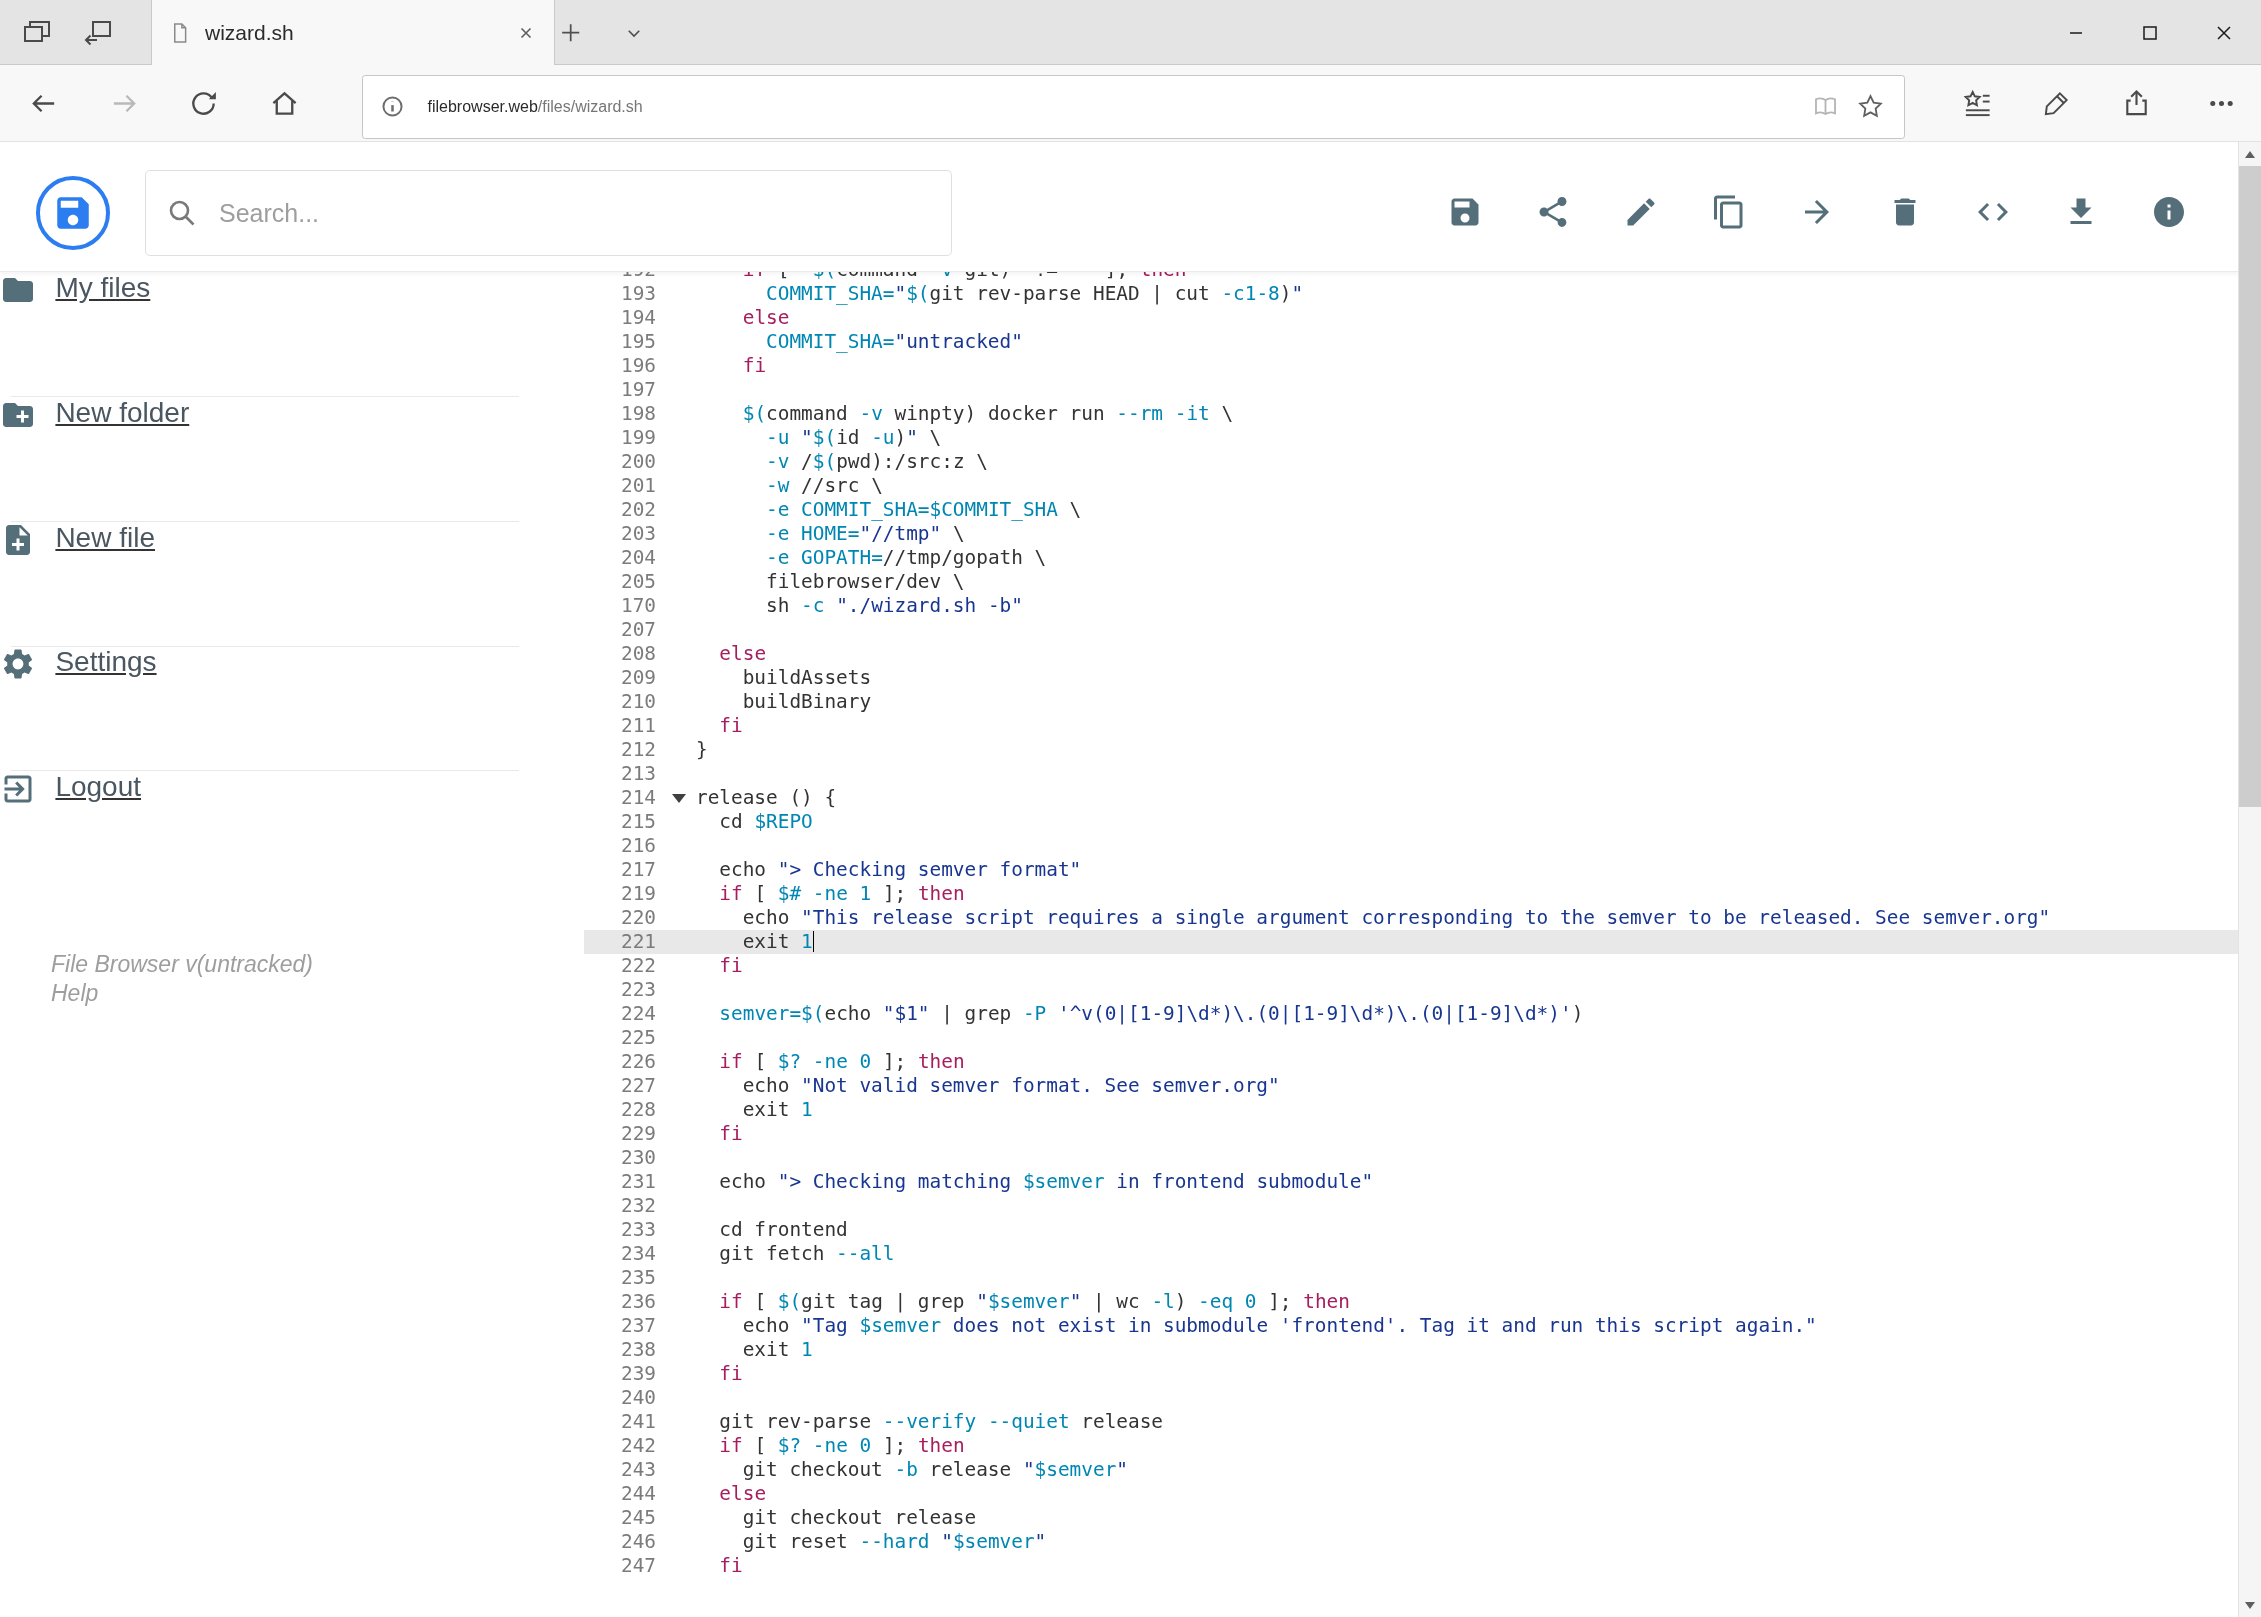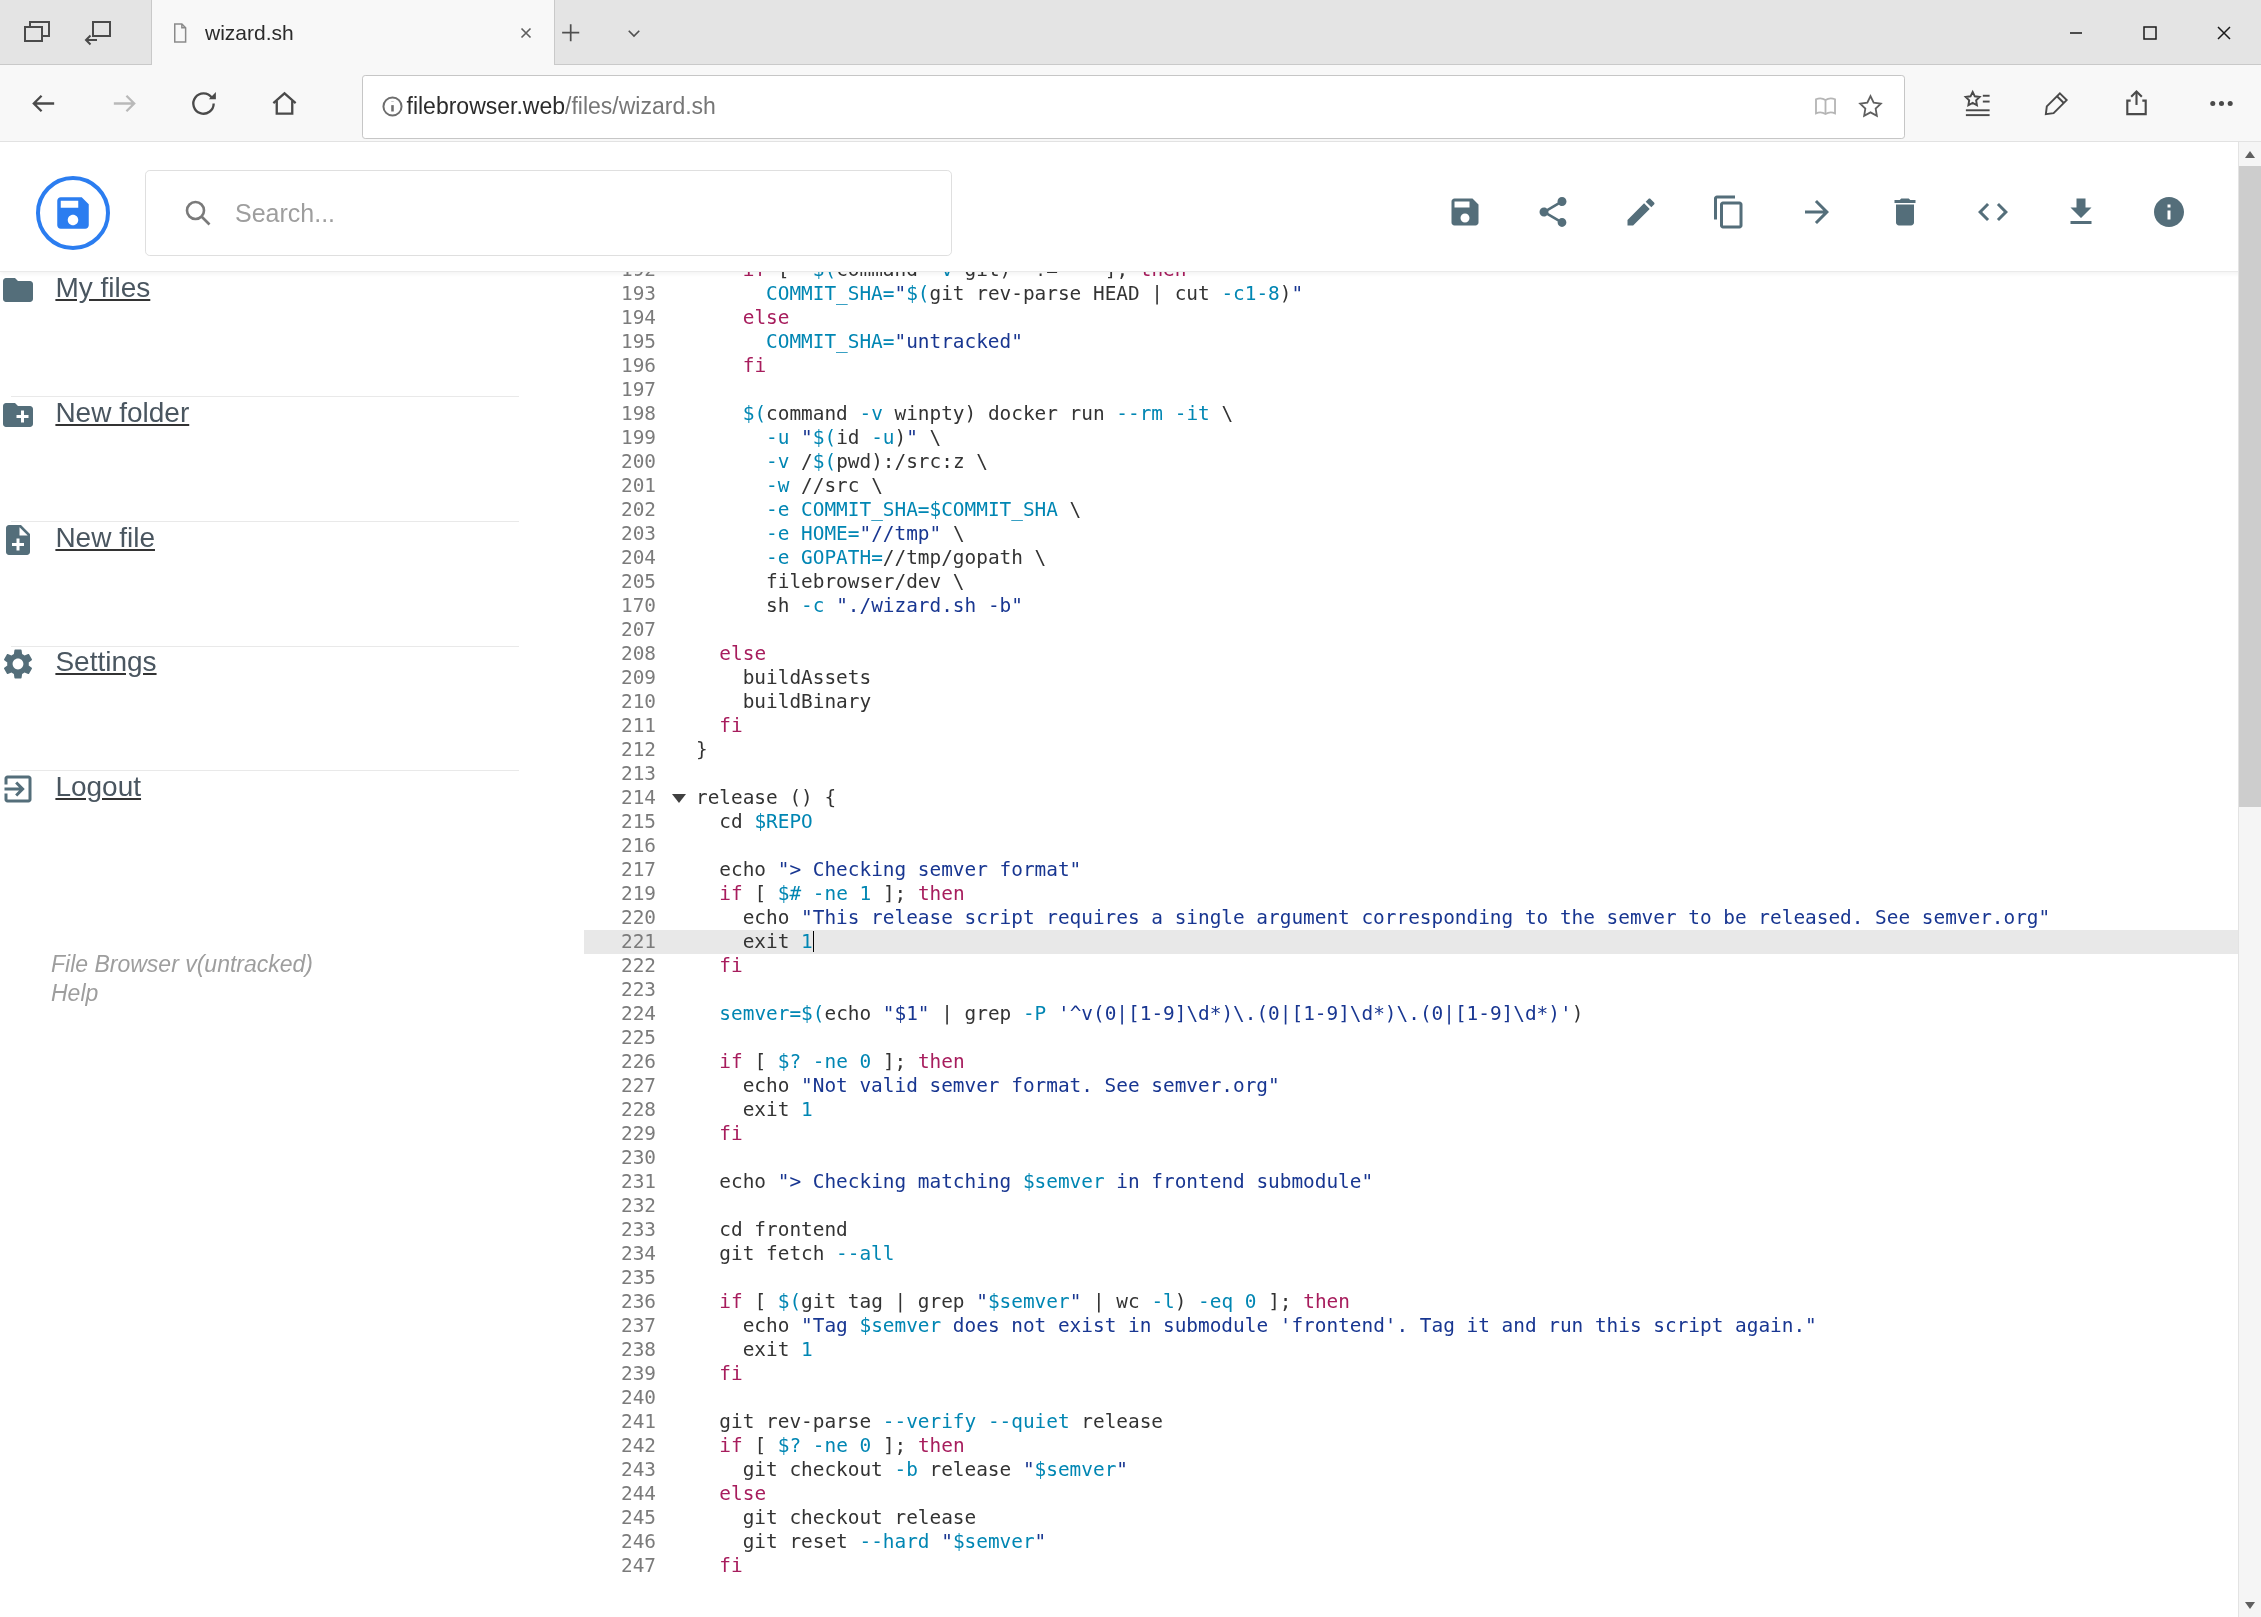--- a/index.html
+++ b/index.html
@@ -15,29 +15,29 @@
   .newtab { position:absolute; left:551px; top:13px; width:39px; height:39px; display:flex; align-items:center; justify-content:center; }
   .tabchev { position:absolute; left:614px; top:13px; width:39px; height:39px; display:flex; align-items:center; justify-content:center; }
   .wincontrols { position:absolute; right:0; top:0; height:65px; display:flex; }
   .winbtn { width:74px; height:65px; display:flex; align-items:center; justify-content:center; }
 
   
   .navbar { position:absolute; left:0; top:65px; width:2261px; height:77px; background:#f8f8f8; border-bottom:0.8px solid #e2e2e2; z-index:4; }
   .nav-btn { position:absolute; top:16px; width:45px; height:45px; display:flex; align-items:center; justify-content:center; }
   .addressbar { position:absolute; left:362px; top:9.7px; width:1543px; height:64px; background:#fff; border:0.8px solid #c6c6c6; border-radius:3.2px; display:flex; align-items:center; }
   .ab-info { margin-left:14.5px; display:flex; align-items:center; }
-  .ab-url { font-size:23px; white-space:nowrap; flex:1; }
+  .ab-url { margin-left:21px; font-size:16px; white-space:nowrap; flex:1; }
   .ab-host { color:#2b2b2b; }
   .ab-path { color:#767676; }
   .ab-right-ico { width:45px; height:45px; display:flex; align-items:center; justify-content:center; }
 
   
   .appheader { position:absolute; left:0; top:142px; width:2261px; height:130px; background:#fff; border-bottom:0.8px solid #eaeaea; box-shadow:0 1.6px 4px rgba(0,0,0,0.05); z-index:3; }
   .logo { position:absolute; left:36px; top:34px; width:74px; height:74px; border:4.8px solid #2b7df0; border-radius:50%; background:#fff; display:flex; align-items:center; justify-content:center; }
-  .searchbox { position:absolute; left:145px; top:28px; width:807px; height:86px; background:#fff; border:1.6px solid #dfdfdf; border-radius:4.8px; display:flex; align-items:center; padding-left:36px; }
+  .searchbox { position:absolute; left:145px; top:28px; width:807px; height:86px; background:#fff; border:1.6px solid #dfdfdf; border-radius:4.8px; display:flex; align-items:center; padding-left:20px; }
   .search-input { border:none; outline:none; background:transparent; font-family:"Liberation Sans",sans-serif; font-size:25px; color:#333; margin-left:21px; width:646px; }
   .search-input::placeholder { color:#9e9e9e; }
   .actions { position:absolute; right:74px; top:52px; display:flex; gap:52px; }
   .hact { width:36px; height:36px; color:#546e7a; cursor:pointer; }
   .hact svg { display:block; }
 
   
   .sidebar { position:absolute; left:0; top:272px; width:584px; bottom:0; background:#fff; }
   .side-item { height:124px; display:flex; cursor:pointer;text-decoration:underline; }
   .side-ico { width:36px; height:36px; color:#546e7a; flex:0 0 36px; }

